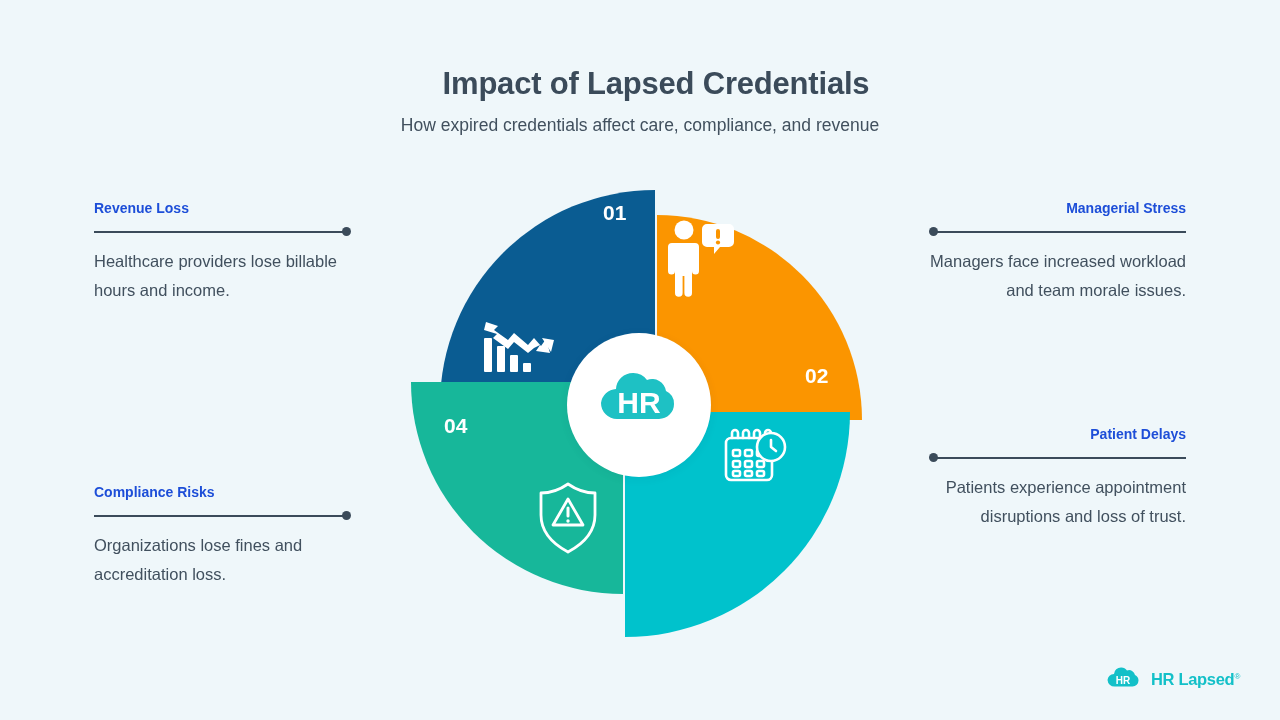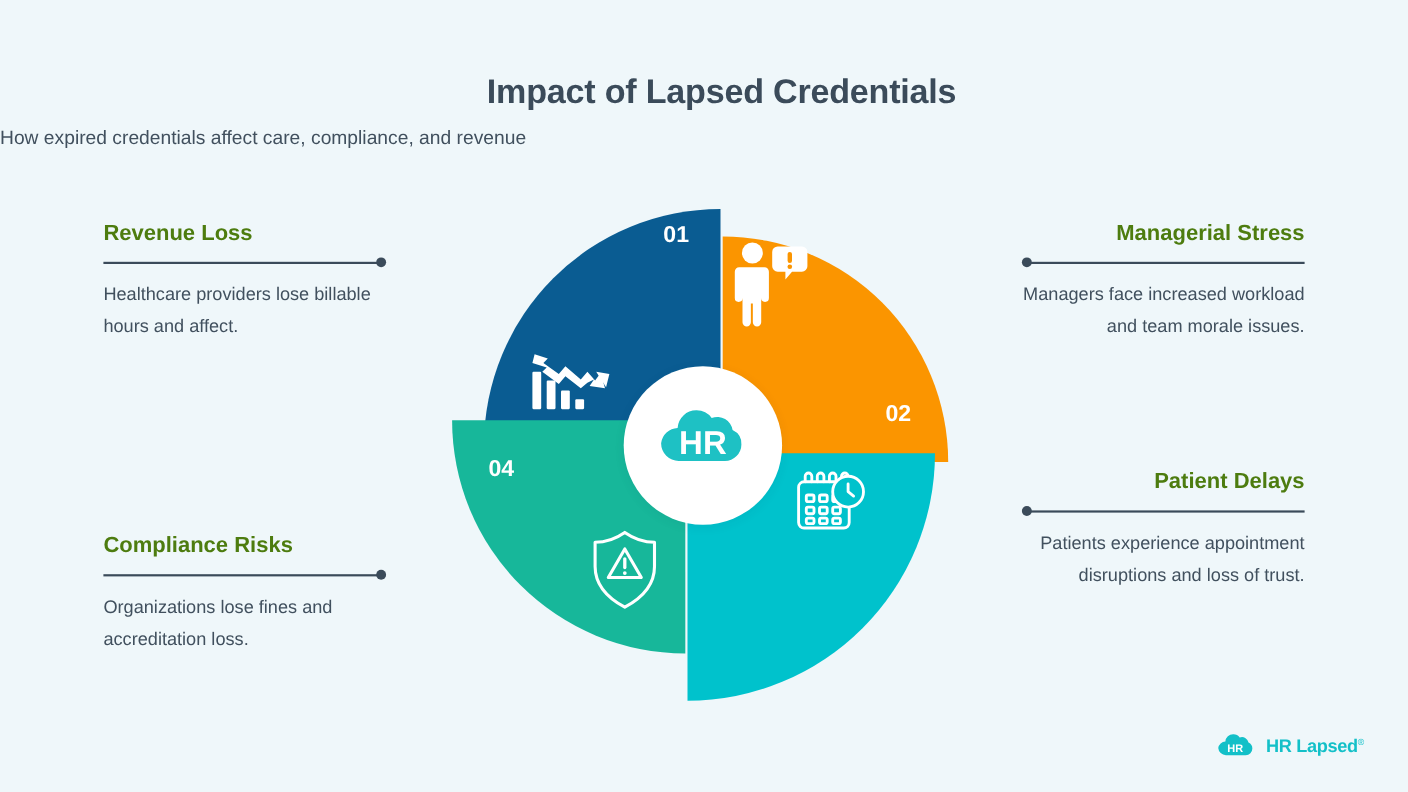--- a/index.html
+++ b/index.html
@@ -15,29 +15,29 @@
   
   .title{
     position:absolute;left:0;right:0;top:66px;
     text-align:center;
     font-size:31px;font-weight:bold;letter-spacing:-0.2px;
     color:#3b4b5a;
     margin-left:32px;
   }
   .subtitle{
     position:absolute;left:0;right:0;top:115px;
-    text-align:left;
+    text-align:center;
     font-size:17.5px;font-weight:normal;
     color:#41505e;
   }
 
   
   .label-block{position:absolute;width:256px;}
   .label-block .lbl-title{
-    font-size:20px;font-weight:bold;color:#4d7c0f;
+    font-size:14px;font-weight:bold;color:#1d4ed8;
     line-height:1.2;
     white-space:nowrap;
   }
   .rule{
     position:relative;height:12px;margin-top:9px;margin-bottom:9px;
   }
   .rule .bar{
     position:absolute;top:5px;height:2px;background:#3b4b5a;
     left:0;right:0;
   }
@@ -98,21 +98,21 @@
 
   <div class="title">Impact of Lapsed Credentials</div>
   <div class="subtitle">How expired credentials affect care, compliance, and revenue</div>
 
   <div class="label-block lb-left lb-1">
     <div class="lbl-title">Revenue Loss</div>
     <div class="rule left">
       <span class="bar"></span>
       <span class="dot"></span>
     </div>
-    <div class="lbl-desc">Healthcare providers lose billable hours and affect.</div>
+    <div class="lbl-desc">Healthcare providers lose billable hours and income.</div>
   </div>
 
   <div class="label-block lb-left lb-3">
     <div class="lbl-title">Compliance Risks</div>
     <div class="rule left">
       <span class="bar"></span>
       <span class="dot"></span>
     </div>
     <div class="lbl-desc">Organizations lose fines and accreditation loss.</div>
   </div>

